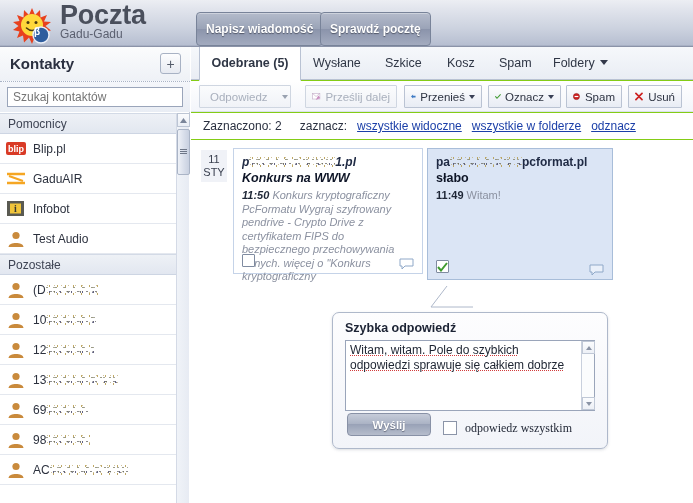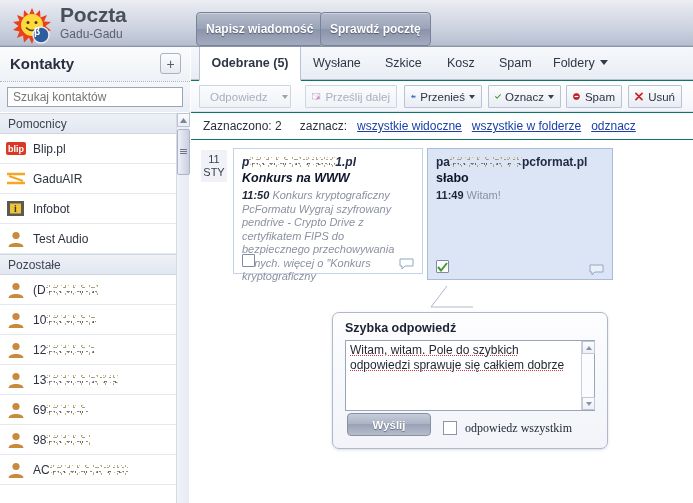--- a/index.html
+++ b/index.html
@@ -25,21 +25,21 @@
   }
   .logo-wrap {
     position: absolute; left: 8px; top: 2px;
     width: 175px; height: 44px;
   }
   .sun-icon { position: absolute; left: 2px; top: 2px; width: 44px; height: 42px; }
   .logo-text {
     position: absolute; left: 52px; top: 2px;
   }
   .logo-title {
-    font-size: 21px; font-weight: bold; color: #4a4f5c; line-height: 22px;
+    font-size: 27px; font-weight: bold; color: #4a4f5c; line-height: 22px;
     letter-spacing: -0.2px;
   }
   .logo-sub {
     font-size: 12px; color: #5b6070; line-height: 14px; margin-top: 1px;
   }
   .topbtn {
     position: absolute; top: 12px; height: 24px;
     background: linear-gradient(to bottom, #b4bbcb 0%, #9aa3b7 50%, #8b94ab 51%, #a3abbf 100%);
     border: 1px solid #79melon; border: 1px solid #78melon;
     border: 1px solid #7b melon;
@@ -144,21 +144,21 @@
     cursor: pointer;
     display: flex; align-items: center; justify-content: center;
   }
   .sb-grip { width: 7px; height: 6px;
     background: repeating-linear-gradient(to bottom, #6d7687 0px, #6d7687 1px, transparent 1px, transparent 2px);
   }
 
   
   .main {
     position: absolute; left: 191px; top: 47px; width: 502px; height: 456px;
-    background: #0f766e;
+    background: #84cc16;
   }
   .tabstrip {
     position: absolute; left: 0; top: 0; width: 502px; height: 33px;
     background: linear-gradient(to bottom, #f6f8fb 0%, #e9edf4 100%);
     border-bottom: 1px solid #b9c2d3;
   }
   .tab {
     position: absolute; top: 0; height: 33px; line-height: 33px;
     font-size: 12.5px; color: #2f3645; cursor: pointer; white-space: nowrap;
   }

